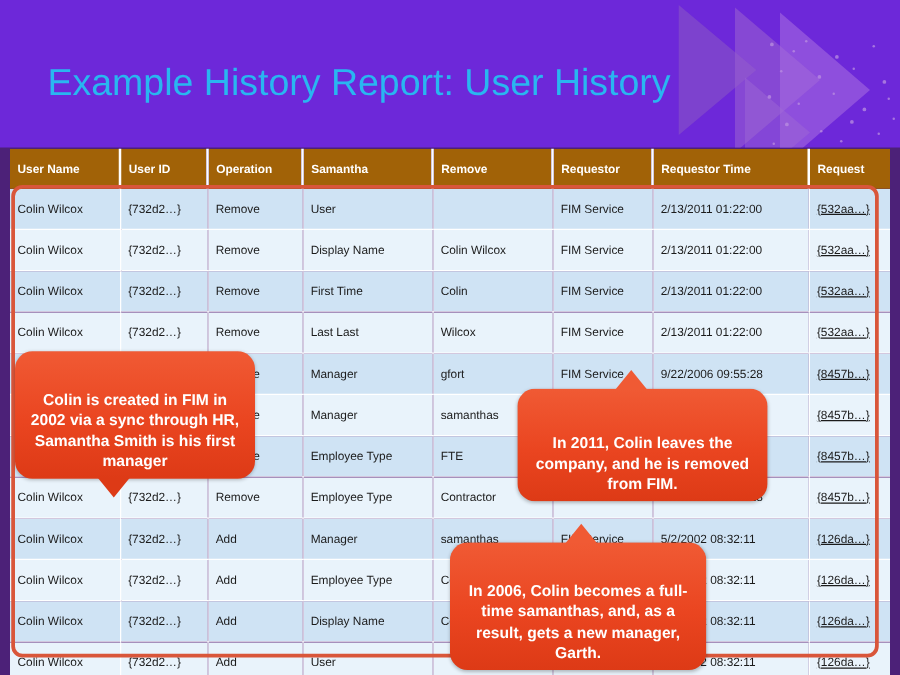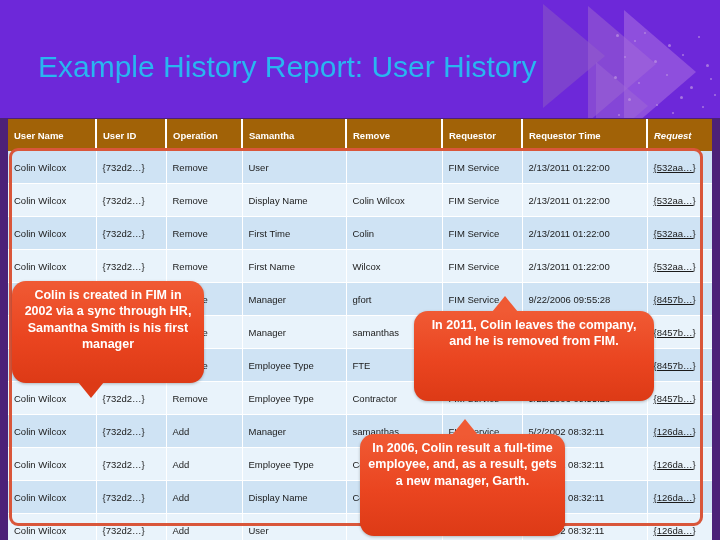--- a/index.html
+++ b/index.html
@@ -93,21 +93,21 @@
     font-weight: bold;
     font-size: 9.5px;
     text-align: left;
     padding: 5px 0 5px 6px;
     border-right: 2px solid #ffffff;
     height: 22px;
     vertical-align: middle;
     white-space: nowrap;
     overflow: hidden;
   }
-  #history-table th:last-child { border-right: none; font-style: italic; }
+  #history-table th:last-child { border-right: none; }
   #history-table td {
     padding: 0 0 0 6px;
     height: 32px;
     vertical-align: middle;
     border-right: 1px solid #ffffff;
     border-bottom: 1px solid #ffffff;
     white-space: nowrap;
     overflow: hidden;
     font-size: 9.5px;
   }
@@ -133,21 +133,21 @@
     background-image: linear-gradient(180deg, #f05a34 0%, #ea4520 55%, #dd3a16 100%);
     border-radius: 14px;
     color: #ffffff;
     font-weight: bold;
     text-align: center;
     line-height: 1.30;
     box-shadow: 0 1px 3px rgba(0,0,0,0.25);
     padding: 6px 8px;
     box-sizing: border-box;
     display: flex;
-    align-items: flex-start;
+    align-items: flex-end;
     justify-content: center;
   }
   .callout .ctext { display: block; width: 100%; }
   .tail {
     position: absolute;
     width: 0; height: 0;
     border-style: solid;
     border-color: transparent;
   }
   .tail-down {
@@ -155,21 +155,21 @@
     border-top-color: #dd3a16;
   }
   .tail-up {
     border-width: 0 13px 16px 13px;
     border-bottom-color: #f05a34;
   }
 
   #callout-1 { left: 12px; top: 281px; width: 192px; height: 102px; font-size: 12.5px; }
   #callout-1 .tail { left: 66px; top: 101px; }
 
-  #callout-2 { left: 414px; top: 311px; width: 240px; height: 90px; font-size: 12.5px; }
+  #callout-2 { left: 414px; top: 311px; width: 200px; height: 90px; font-size: 12.5px; }
   #callout-2 .tail { left: 78px; top: -15px; }
 
   #callout-3 { left: 360px; top: 434px; width: 205px; height: 102px; font-size: 12.5px; }
   #callout-3 .tail { left: 92px; top: -15px; }
 </style>
 </head>
 <body>
 
 <div id="stage">
 
@@ -256,21 +256,21 @@
             <td>First Time</td>
             <td>Colin</td>
             <td>FIM Service</td>
             <td>2/13/2011 01:22:00</td>
             <td>{532aa…}</td>
           </tr>
           <tr class="even">
             <td>Colin Wilcox</td>
             <td>{732d2…}</td>
             <td>Remove</td>
-            <td>First Name</td>
+            <td>Last Last</td>
             <td>Wilcox</td>
             <td>FIM Service</td>
             <td>2/13/2011 01:22:00</td>
             <td>{532aa…}</td>
           </tr>
           <tr class="odd">
             <td>Colin Wilcox</td>
             <td>{732d2…}</td>
             <td>Remove</td>
             <td>Manager</td>
@@ -359,17 +359,17 @@
     <span class="ctext">Colin is created in FIM in 2002 via a sync through HR, Samantha Smith is his first manager</span>
     <span class="tail tail-down"></span>
   </div>
 
   <div class="callout" id="callout-2">
     <span class="ctext">In 2011, Colin leaves the company, and he is removed from FIM.</span>
     <span class="tail tail-up"></span>
   </div>
 
   <div class="callout" id="callout-3">
-    <span class="ctext">In 2006, Colin result a full-time employee, and, as a result, gets a new manager, Garth.</span>
+    <span class="ctext">In 2006, Colin becomes a full-time samanthas, and, as a result, gets a new manager, Garth.</span>
     <span class="tail tail-up"></span>
   </div>
 
 </div>
 
 </body></html>

